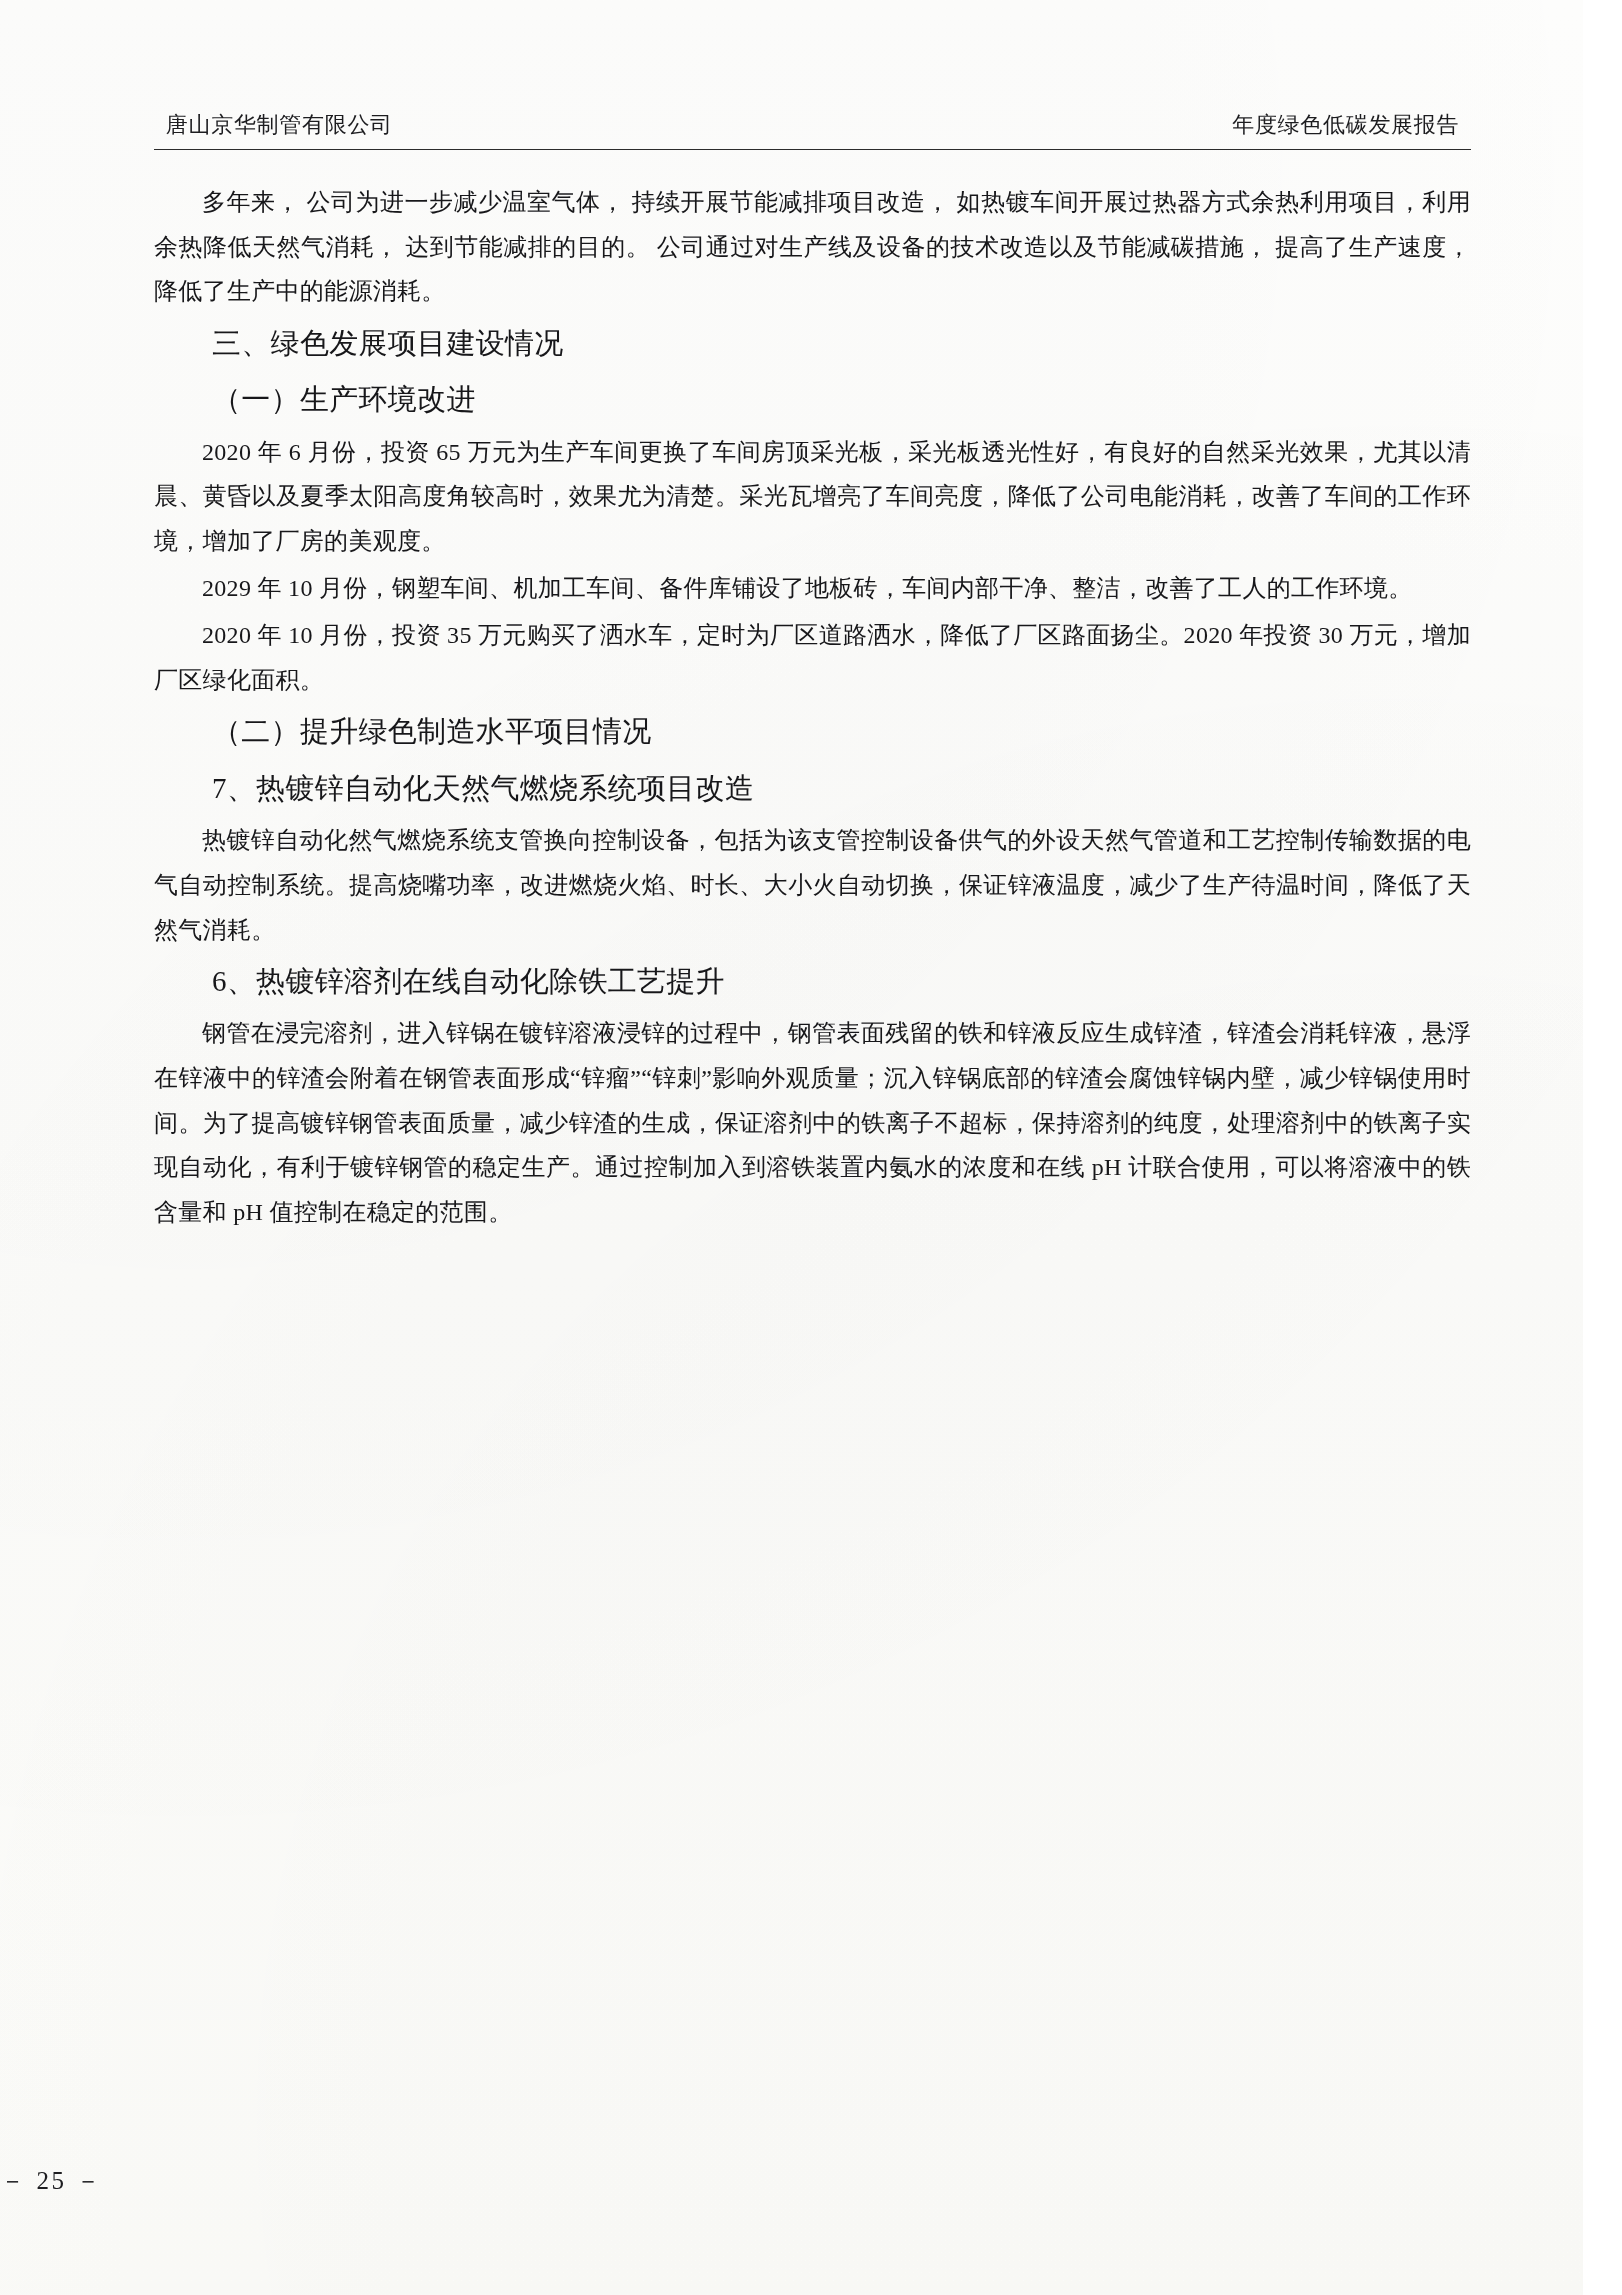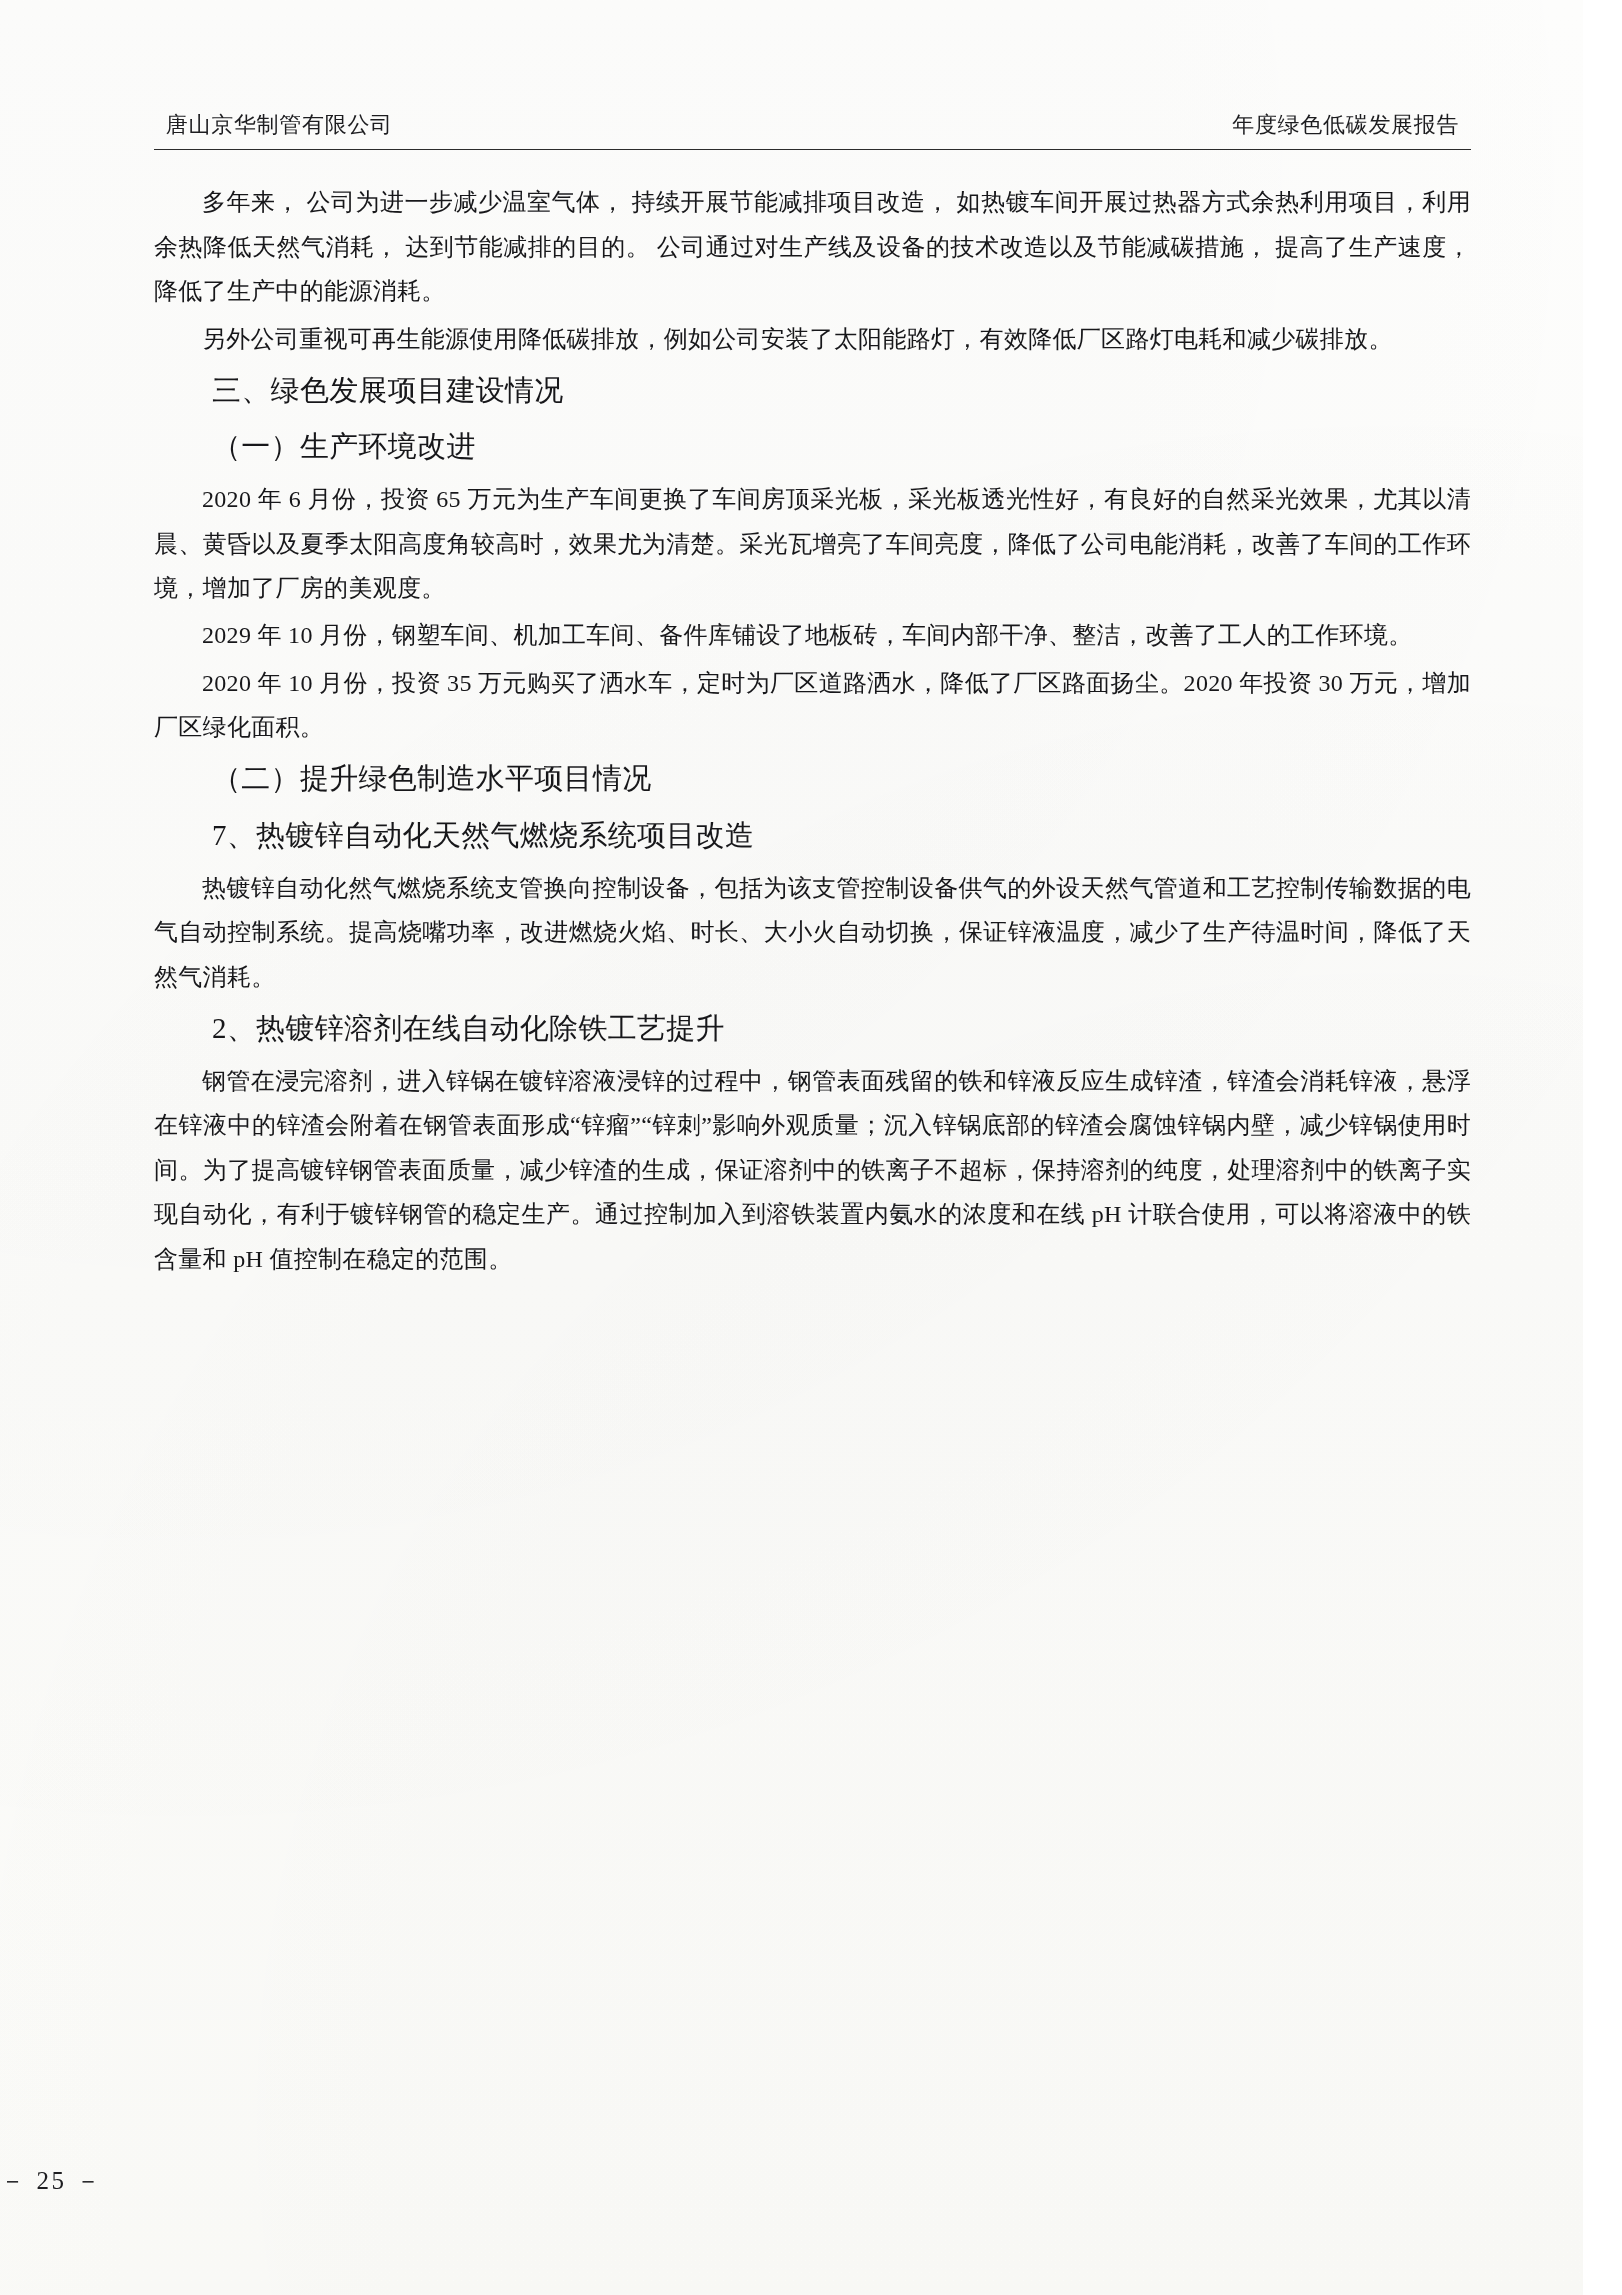--- a/index.html
+++ b/index.html
@@ -83,30 +83,29 @@
 
   <div class="content">
 
     <div class="header-row">
       <span>唐山京华制管有限公司</span>
       <span>年度绿色低碳发展报告</span>
     </div>
     <div class="header-rule"></div>
 
     <p class="body">多年来， 公司为进一步减少温室气体， 持续开展节能减排项目改造， 如热镀车间开展过热器方式余热利用项目，利用余热降低天然气消耗， 达到节能减排的目的。 公司通过对生产线及设备的技术改造以及节能减碳措施， 提高了生产速度， 降低了生产中的能源消耗。</p>
-    <p class="body">另外公司重视可再生能源使用降低碳排放，例如公司安装了太阳能路灯，有效降低厂区路灯电耗和减少碳排放。</p>
     <p class="heading">三、绿色发展项目建设情况</p>
     <p class="heading">（一）生产环境改进</p>
     <p class="body">2020 年 6 月份，投资 65 万元为生产车间更换了车间房顶采光板，采光板透光性好，有良好的自然采光效果，尤其以清晨、黄昏以及夏季太阳高度角较高时，效果尤为清楚。采光瓦增亮了车间亮度，降低了公司电能消耗，改善了车间的工作环境，增加了厂房的美观度。</p>
     <p class="body">2029 年 10 月份，钢塑车间、机加工车间、备件库铺设了地板砖，车间内部干净、整洁，改善了工人的工作环境。</p>
     <p class="body">2020 年 10 月份，投资 35 万元购买了洒水车，定时为厂区道路洒水，降低了厂区路面扬尘。2020 年投资 30 万元，增加厂区绿化面积。</p>
     <p class="heading">（二）提升绿色制造水平项目情况</p>
     <p class="heading">7、热镀锌自动化天然气燃烧系统项目改造</p>
     <p class="body">热镀锌自动化然气燃烧系统支管换向控制设备，包括为该支管控制设备供气的外设天然气管道和工艺控制传输数据的电气自动控制系统。提高烧嘴功率，改进燃烧火焰、时长、大小火自动切换，保证锌液温度，减少了生产待温时间，降低了天然气消耗。</p>
-    <p class="heading">2、热镀锌溶剂在线自动化除铁工艺提升</p>
+    <p class="heading">6、热镀锌溶剂在线自动化除铁工艺提升</p>
     <p class="body">钢管在浸完溶剂，进入锌锅在镀锌溶液浸锌的过程中，钢管表面残留的铁和锌液反应生成锌渣，锌渣会消耗锌液，悬浮在锌液中的锌渣会附着在钢管表面形成“锌瘤”“锌刺”影响外观质量；沉入锌锅底部的锌渣会腐蚀锌锅内壁，减少锌锅使用时间。为了提高镀锌钢管表面质量，减少锌渣的生成，保证溶剂中的铁离子不超标，保持溶剂的纯度，处理溶剂中的铁离子实现自动化，有利于镀锌钢管的稳定生产。通过控制加入到溶铁装置内氨水的浓度和在线 pH 计联合使用，可以将溶液中的铁含量和 pH 值控制在稳定的范围。</p>
 
   </div>
 
   <div class="footer">
     <span>－ 25 －</span>
   </div>
 </div>
 
 

